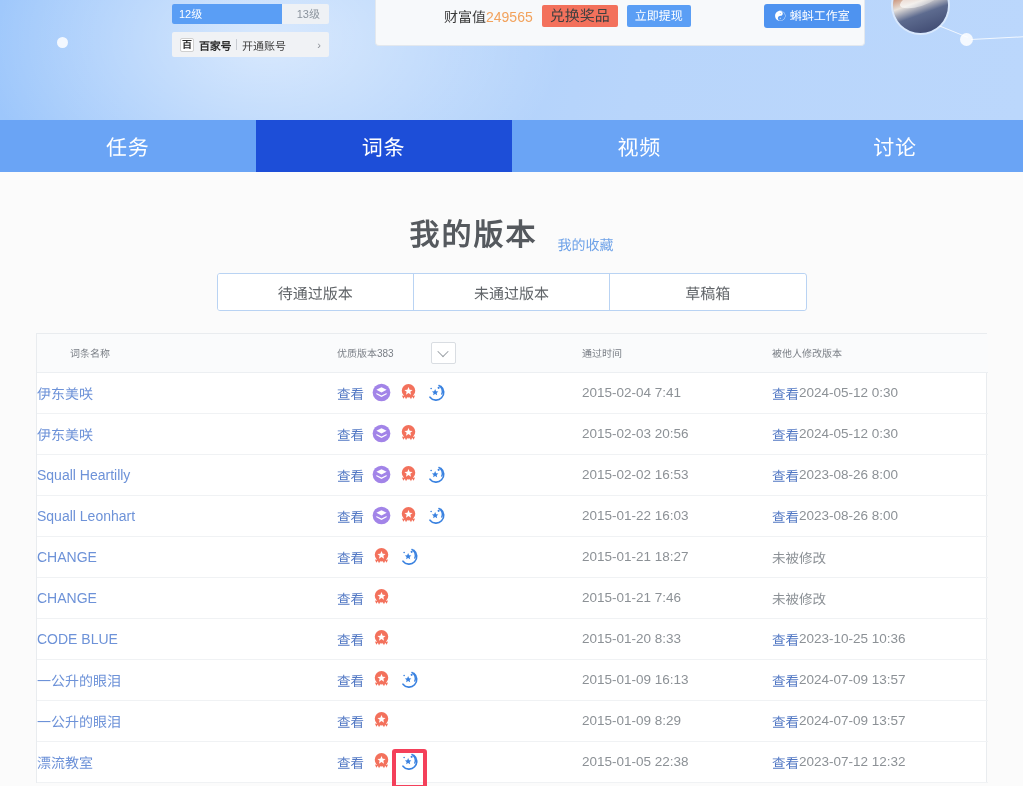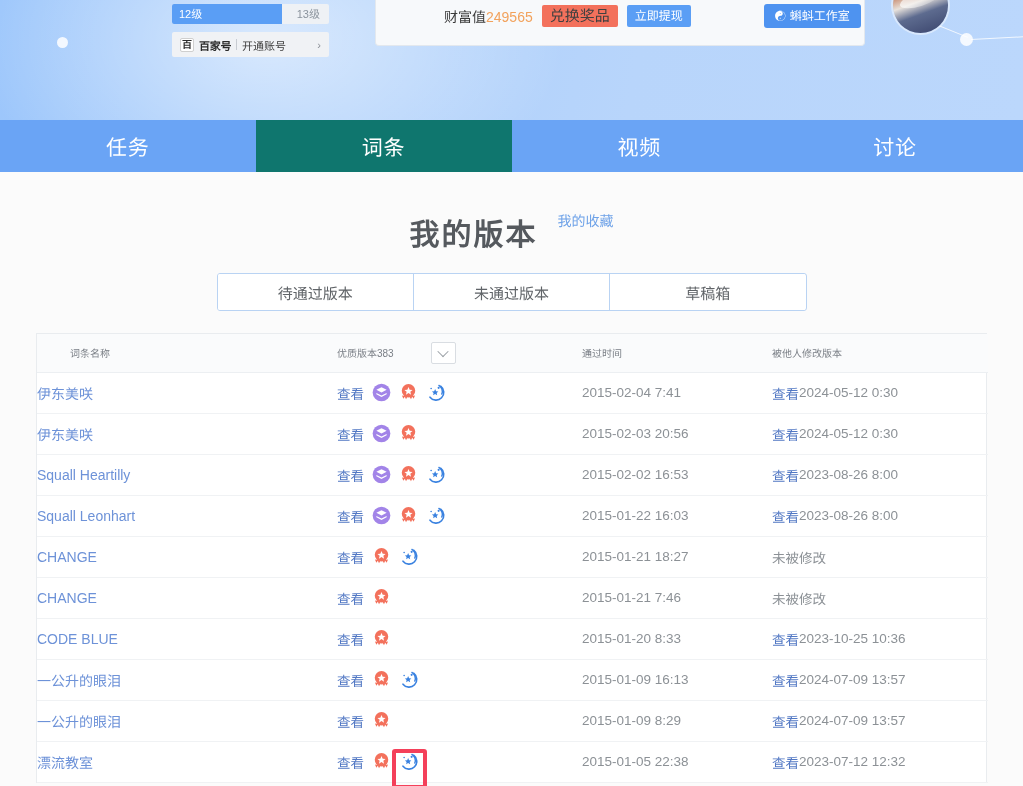--- a/index.html
+++ b/index.html
@@ -187,33 +187,33 @@
     flex: 1 1 0;
     display: flex;
     align-items: center;
     justify-content: center;
     color: #ffffff;
     font-size: 21px;
     cursor: pointer;
     user-select: none;
     letter-spacing: 1px;
   }
-  .main-nav .nav-item.active { background: #0f766e; }
+  .main-nav .nav-item.active { background: #1d4ed8; }
 
   
   .content {
     width: 1023px;
     background: #fbfbfb;
     height: 614px;
     position: relative;
   }
 
   .title-row {
     display: flex;
-    align-items: flex-start;
+    align-items: flex-end;
     justify-content: center;
     gap: 20px;
     padding-top: 38px;
   }
   .page-title {
     font-size: 30px;
     color: #55595e;
     letter-spacing: 2px;
   }
   .fav-link {

